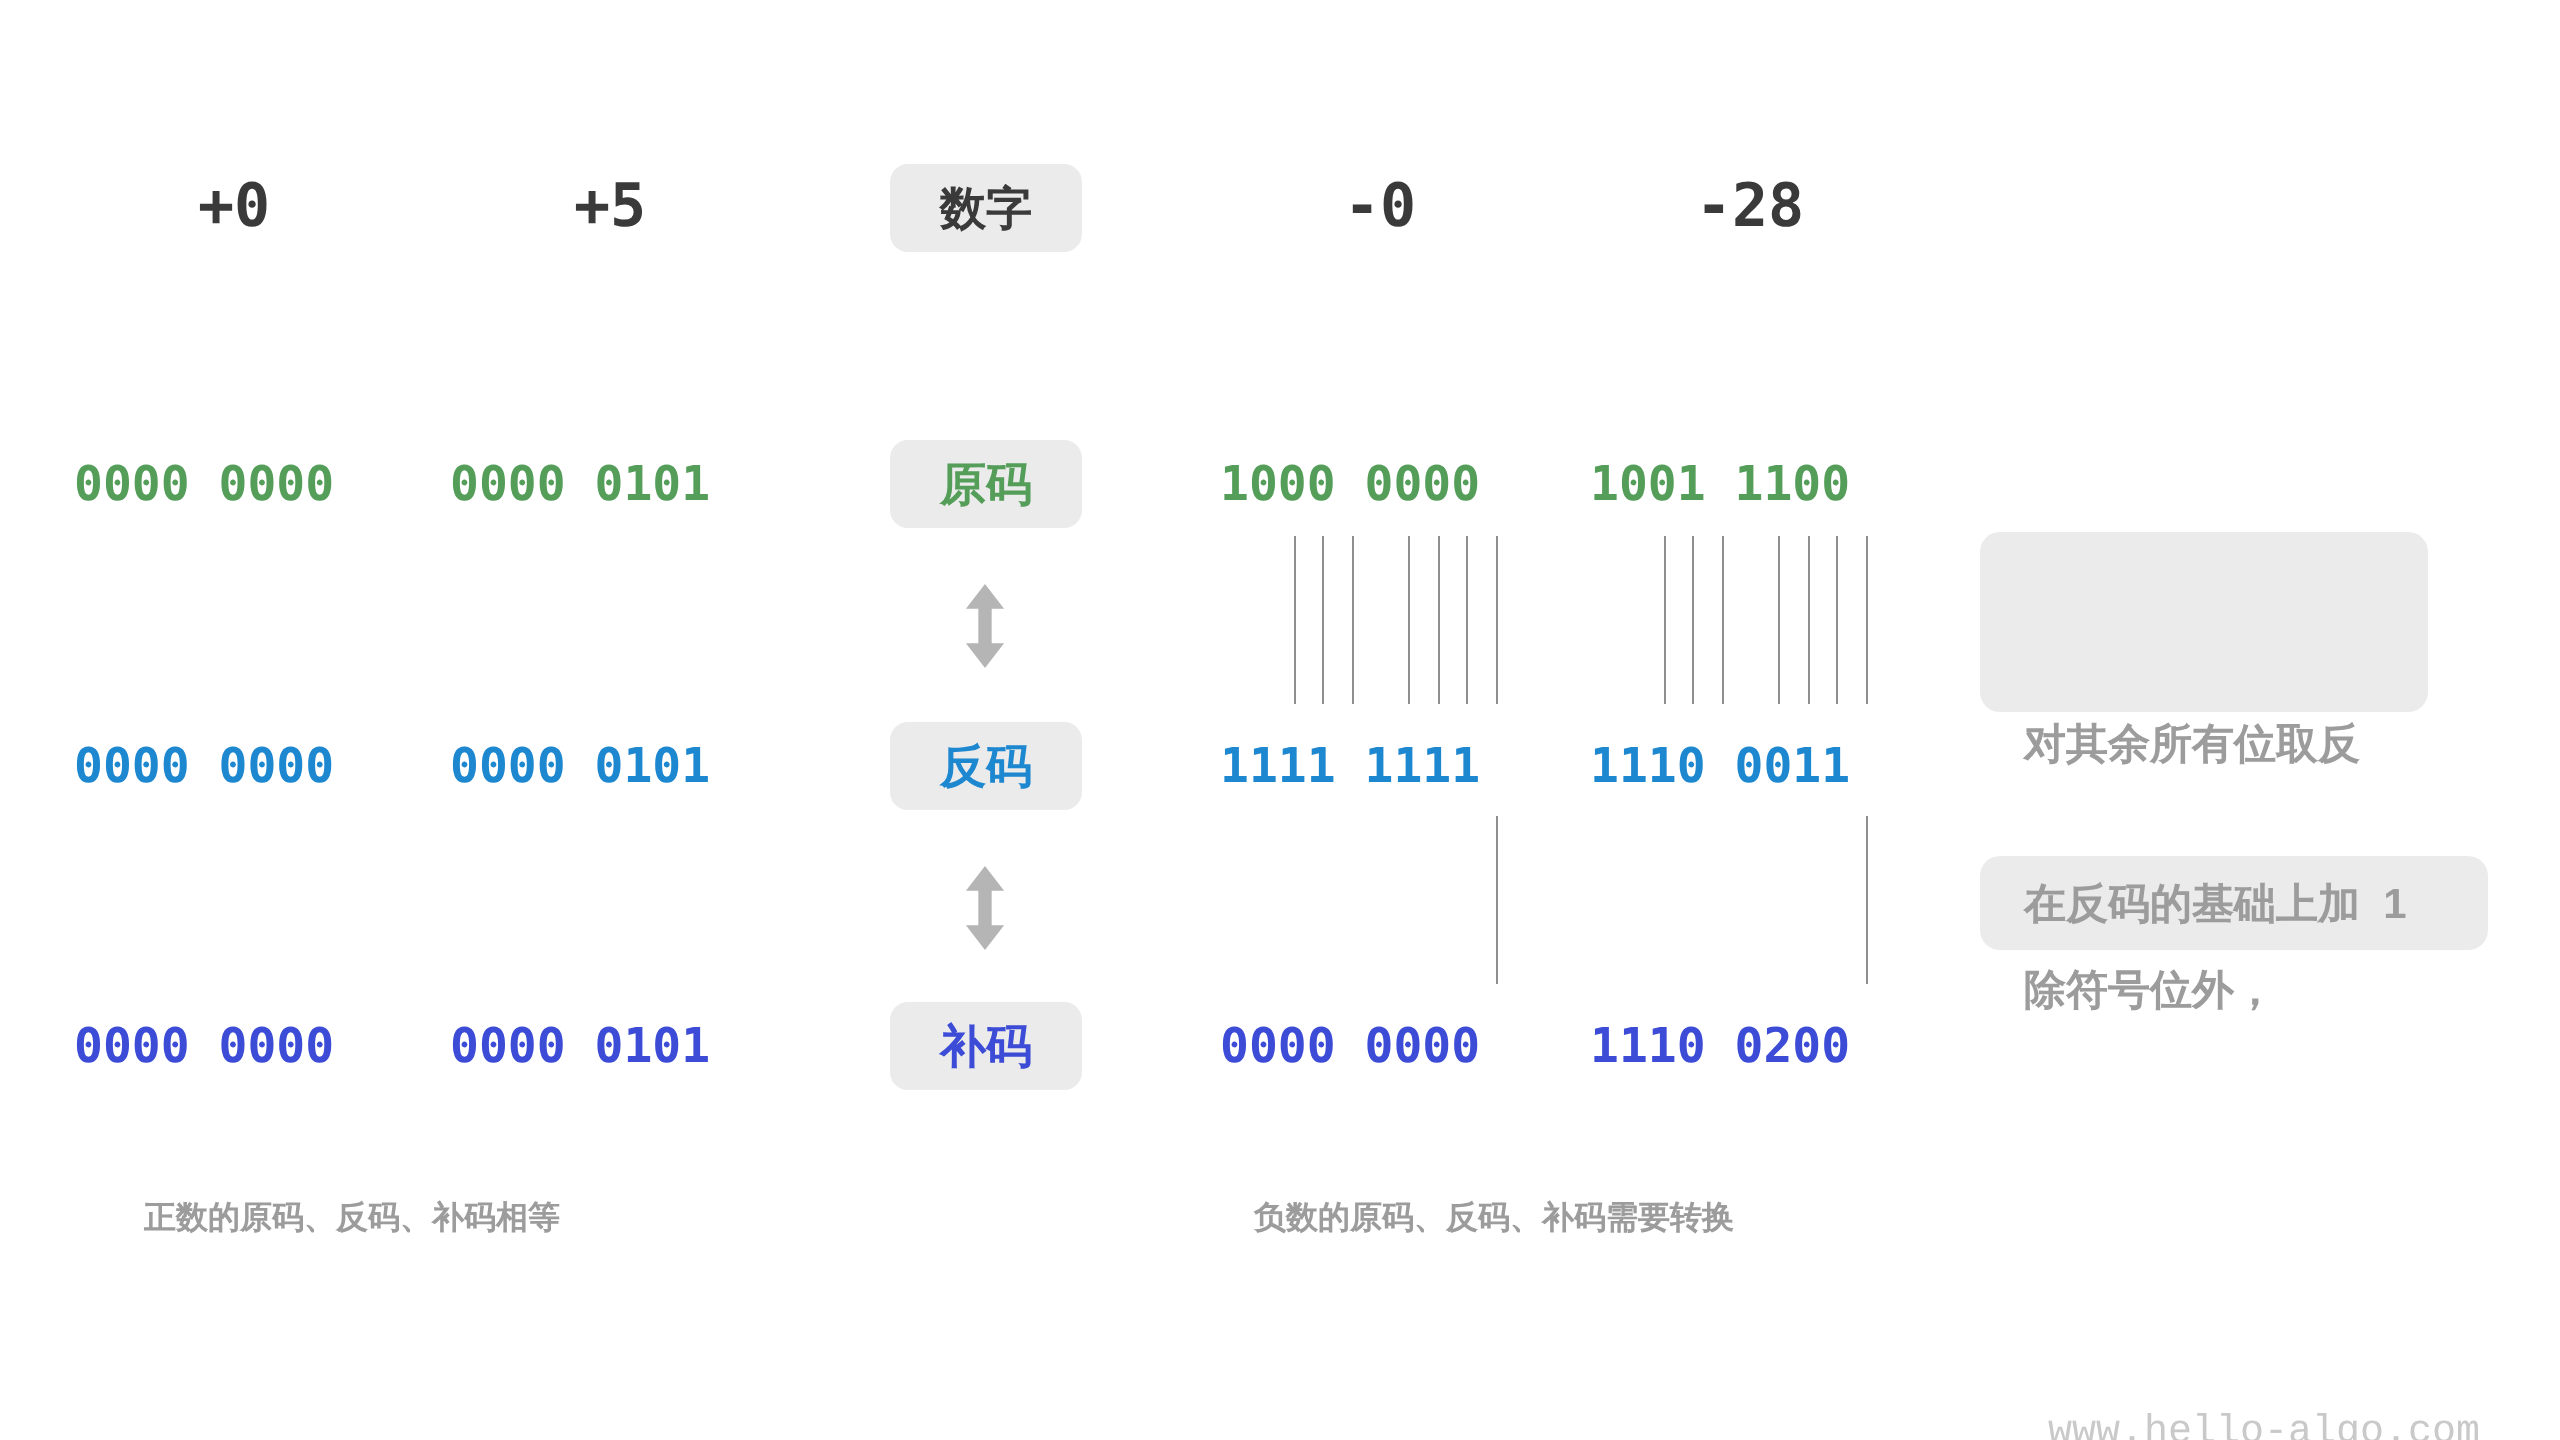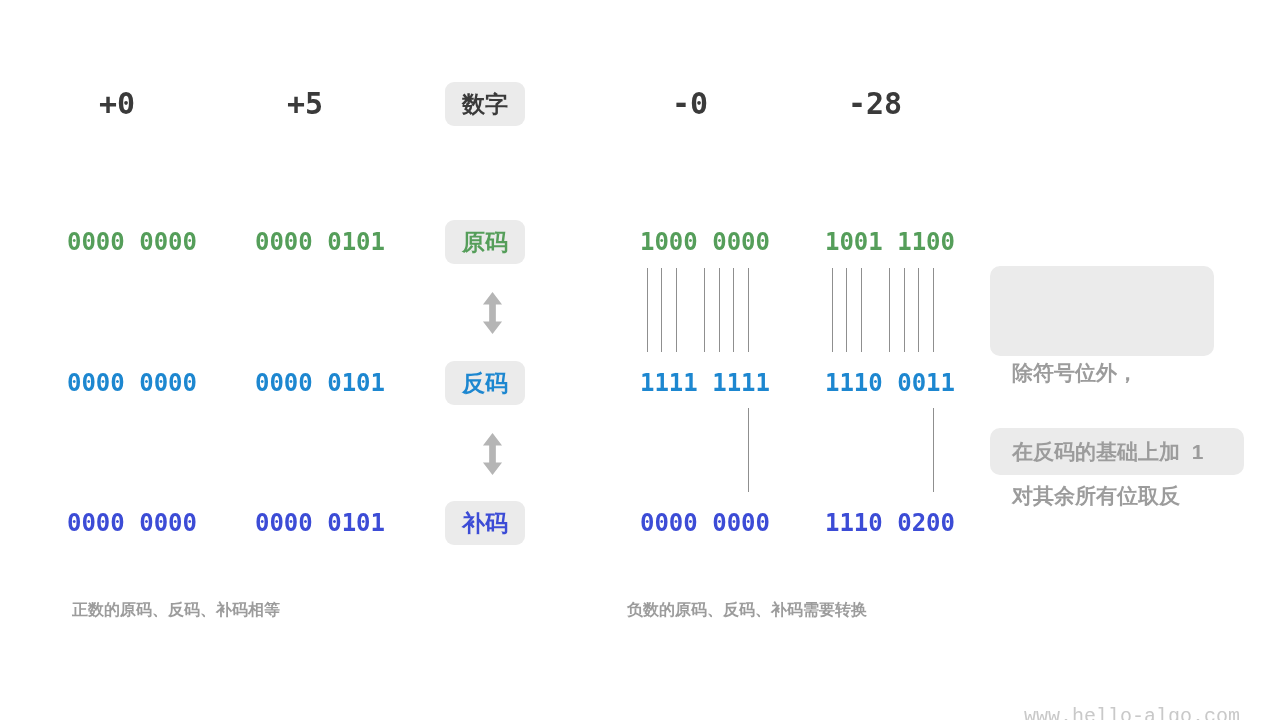--- a/index.html
+++ b/index.html
@@ -11,29 +11,29 @@
   .stage{
     position:relative; width:1280px; height:720px; background:#ffffff;
     overflow:hidden; font-family:"Liberation Sans","DejaVu Sans",sans-serif;
   }
   .num{
     position:absolute; width:160px; text-align:center; white-space:pre;
     font-family:"DejaVu Sans Mono","Liberation Mono",monospace;
     font-weight:bold; font-size:30px; line-height:38px; color:var(--dark_text);
   }
   .bin{
-    position:absolute; width:160px; text-align:right; white-space:pre;
+    position:absolute; width:160px; text-align:left; white-space:pre;
     font-family:"DejaVu Sans Mono","Liberation Mono",monospace;
     font-weight:bold; font-size:24px; line-height:30px;
   }
   .c1{left:37px;} .c2{left:225px;} .c4{left:610px;} .c5{left:795px;}
   .row1{top:227px;} .row2{top:368px;} .row3{top:508px;}
   .green{color:var(--green);} .blue{color:var(--blue);} .indigo{color:var(--indigo);}
   .chip{
-    position:absolute; left:445px; width:80px; height:44px;
+    position:absolute; left:445px; width:96px; height:44px;
     background:var(--gray_box); border-radius:9px;
     display:flex; align-items:center; justify-content:center;
     font-weight:bold; font-size:23px;
   }
   .chip-header{top:82px; color:var(--dark_text);}
   .chip-r1{top:220px; color:var(--green);justify-content:center;}
   .chip-r2{top:361px; color:var(--blue);align-items:center;}
   .chip-r3{top:501px; color:var(--indigo);}
   .arrow{position:absolute; left:481px; width:23px; height:42px;}
   .arrow1{top:292px;} .arrow2{top:433px;}
@@ -116,22 +116,22 @@
 
   <div class="bin indigo c1 row3">0000 0000</div>
   <div class="bin indigo c2 row3">0000 0101</div>
   <div class="chip chip-r3">
     <span>补码</span>
   </div>
   <div class="bin indigo c4 row3">0000 0000</div>
   <div class="bin indigo c5 row3">1110 0200</div>
 
   <div class="note note1">
+    <div>对其余所有位取反</div>
     <div>除符号位外，</div>
-    <div>对其余所有位取反</div>
   </div>
   <div class="note note2">
     <span>在反码的基础上加  1</span>
   </div>
 
   <div class="caption caption-pos">正数的原码、反码、补码相等</div>
   <div class="caption caption-neg">负数的原码、反码、补码需要转换</div>
 
   <div class="watermark">www.hello-algo.com</div>
 

